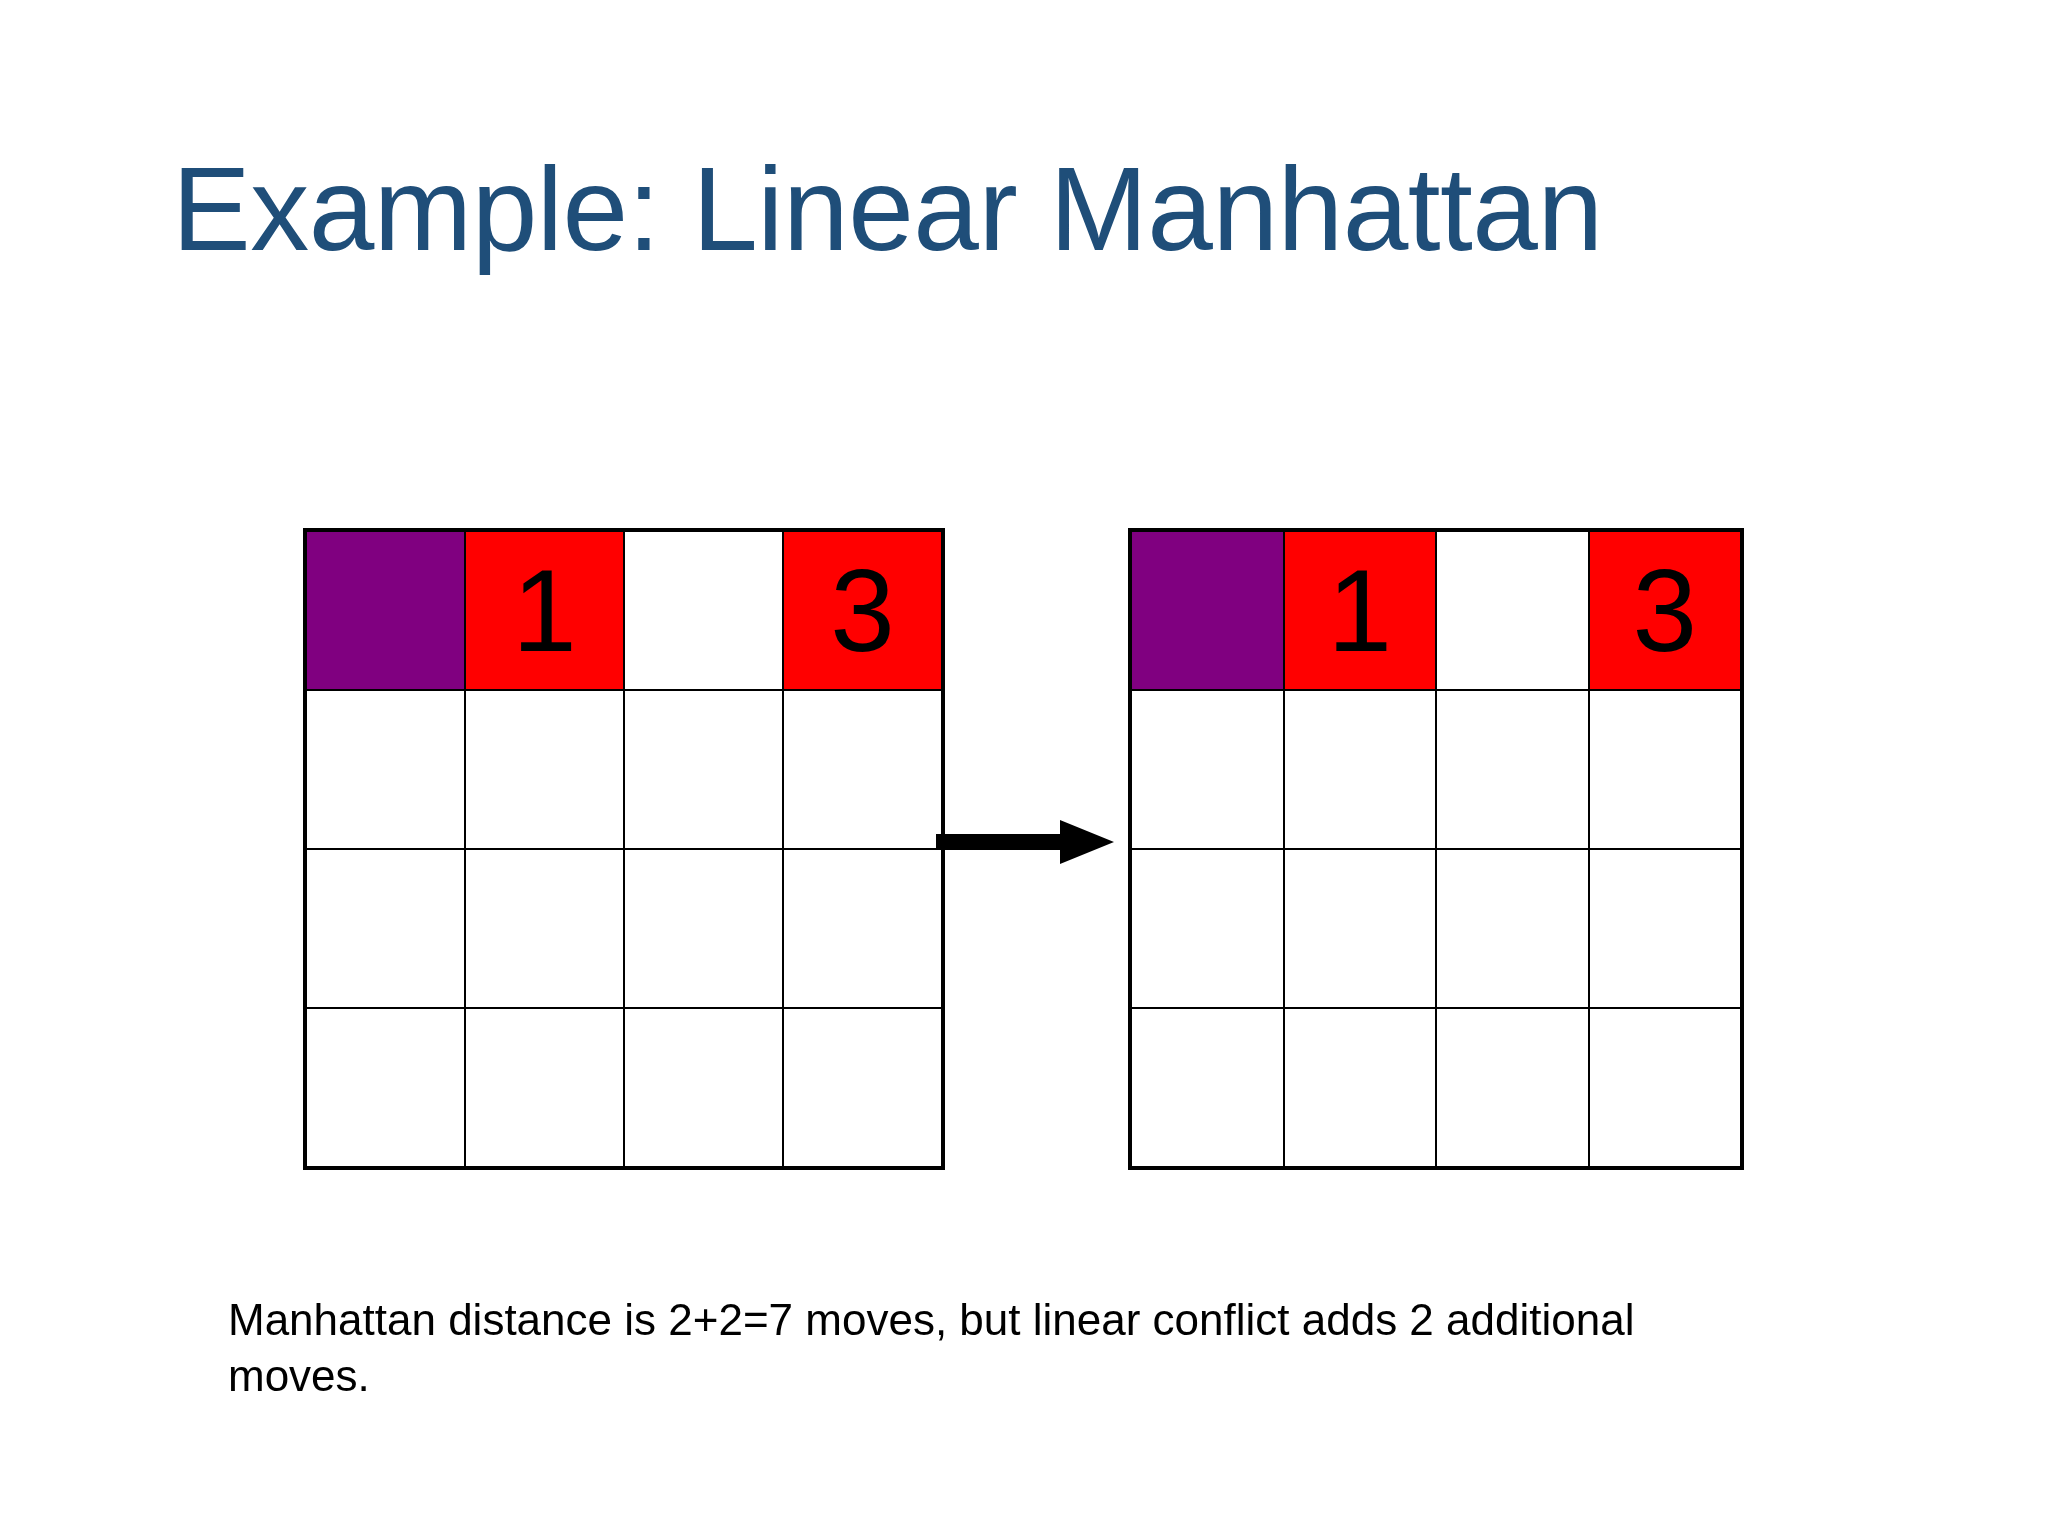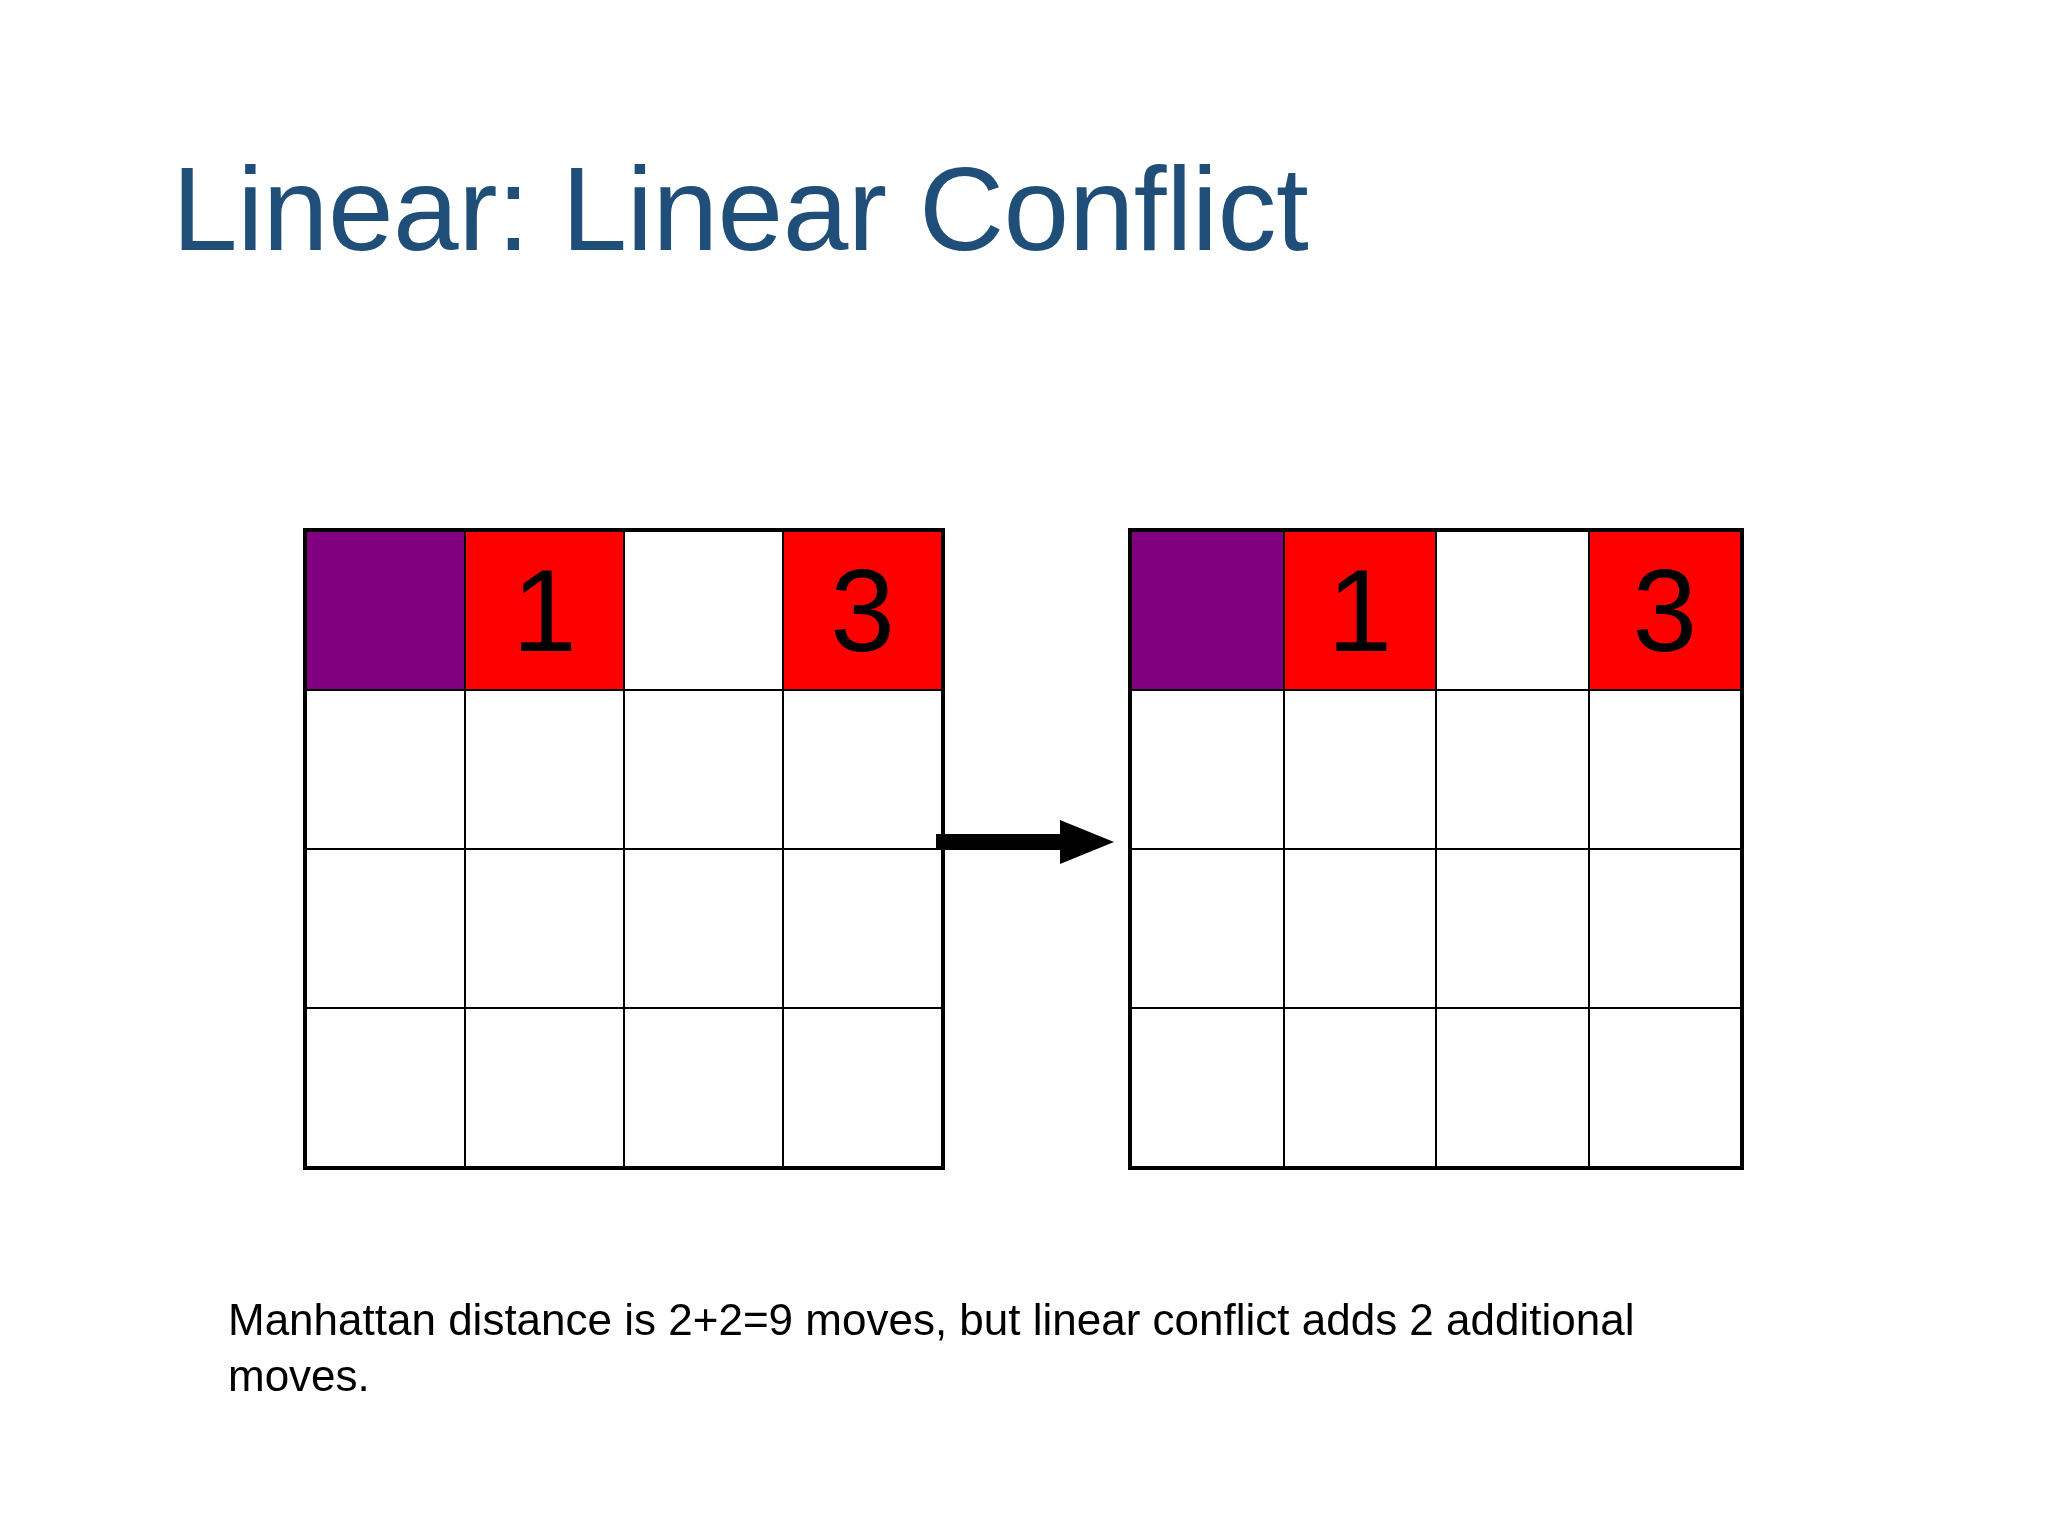--- a/index.html
+++ b/index.html
@@ -88,21 +88,21 @@
     font-size: 44px;
     line-height: 1.28;
     color: #000000;
     font-family: "Liberation Sans", sans-serif;
     font-weight: 400;
   }
 </style>
 </head>
 <body>
 
-<div id="slide-title">Linear: Linear Conflict</div>
+<div id="slide-title">Example: Linear Manhattan</div>
 
 <div id="boards">
 
   <div id="grid-left" class="puzzle-grid" style="grid-template-columns: repeat(4, 1fr); grid-template-rows: repeat(4, 1fr);">
       <div class="puzzle-cell fill-purple"></div>
       <div class="puzzle-cell fill-red">1</div>
       <div class="puzzle-cell fill-white"></div>
       <div class="puzzle-cell fill-red">3</div>
       <div class="puzzle-cell fill-white"></div>
       <div class="puzzle-cell fill-white"></div>
@@ -136,13 +136,13 @@
       <div class="puzzle-cell fill-white"></div>
       <div class="puzzle-cell fill-white"></div>
       <div class="puzzle-cell fill-white"></div>
       <div class="puzzle-cell fill-white"></div>
       <div class="puzzle-cell fill-white"></div>
       <div class="puzzle-cell fill-white"></div>
     </div>
 
 </div>
 
-<div id="caption">Manhattan distance is 2+2=9 moves, but linear conflict adds 2 additional moves.</div>
+<div id="caption">Manhattan distance is 2+2=7 moves, but linear conflict adds 2 additional moves.</div>
 
 </body></html>

